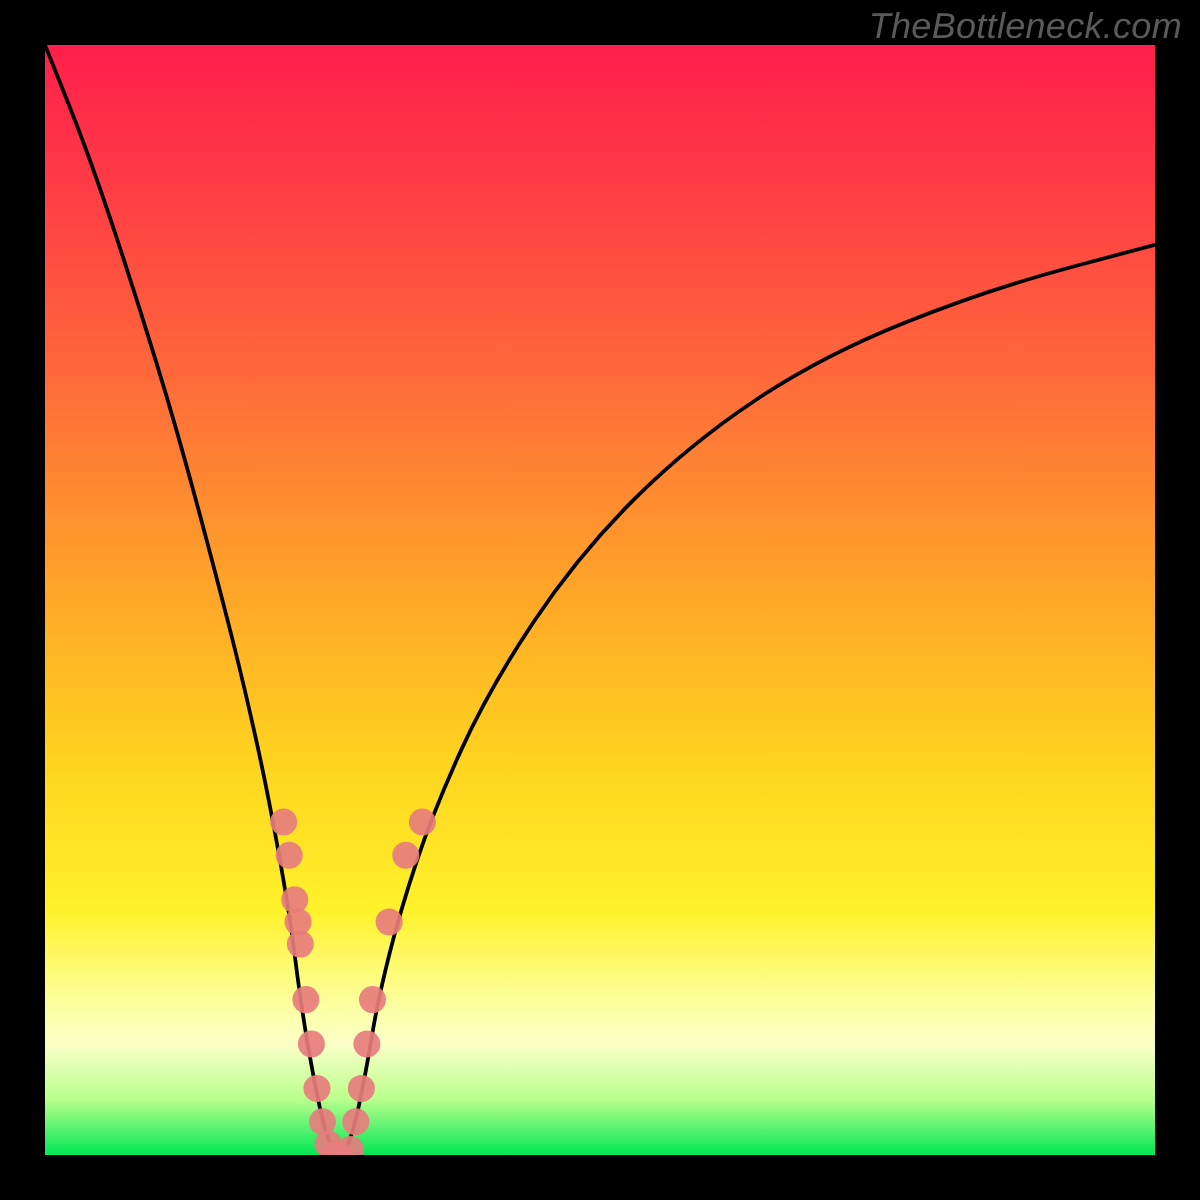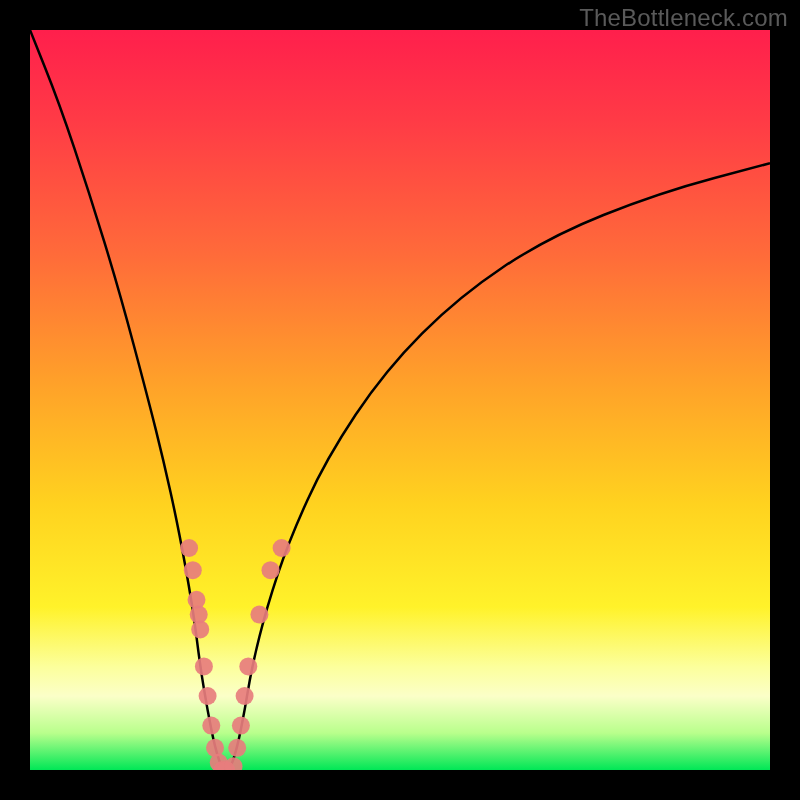--- a/index.html
+++ b/index.html
@@ -44,20 +44,21 @@
   }
   .watermark {
     position: absolute;
     top: 4px;
     right: 12px;
     font-size: 24px;
     color: #5a5a5a;
     font-weight: 400;
     letter-spacing: 0.2px;
     user-select: none;
+    font-style: italic;
   }
   svg.curve {
     position: absolute;
     inset: 0;
     width: 100%;
     height: 100%;
   }
 </style>
 </head>
 <body>

